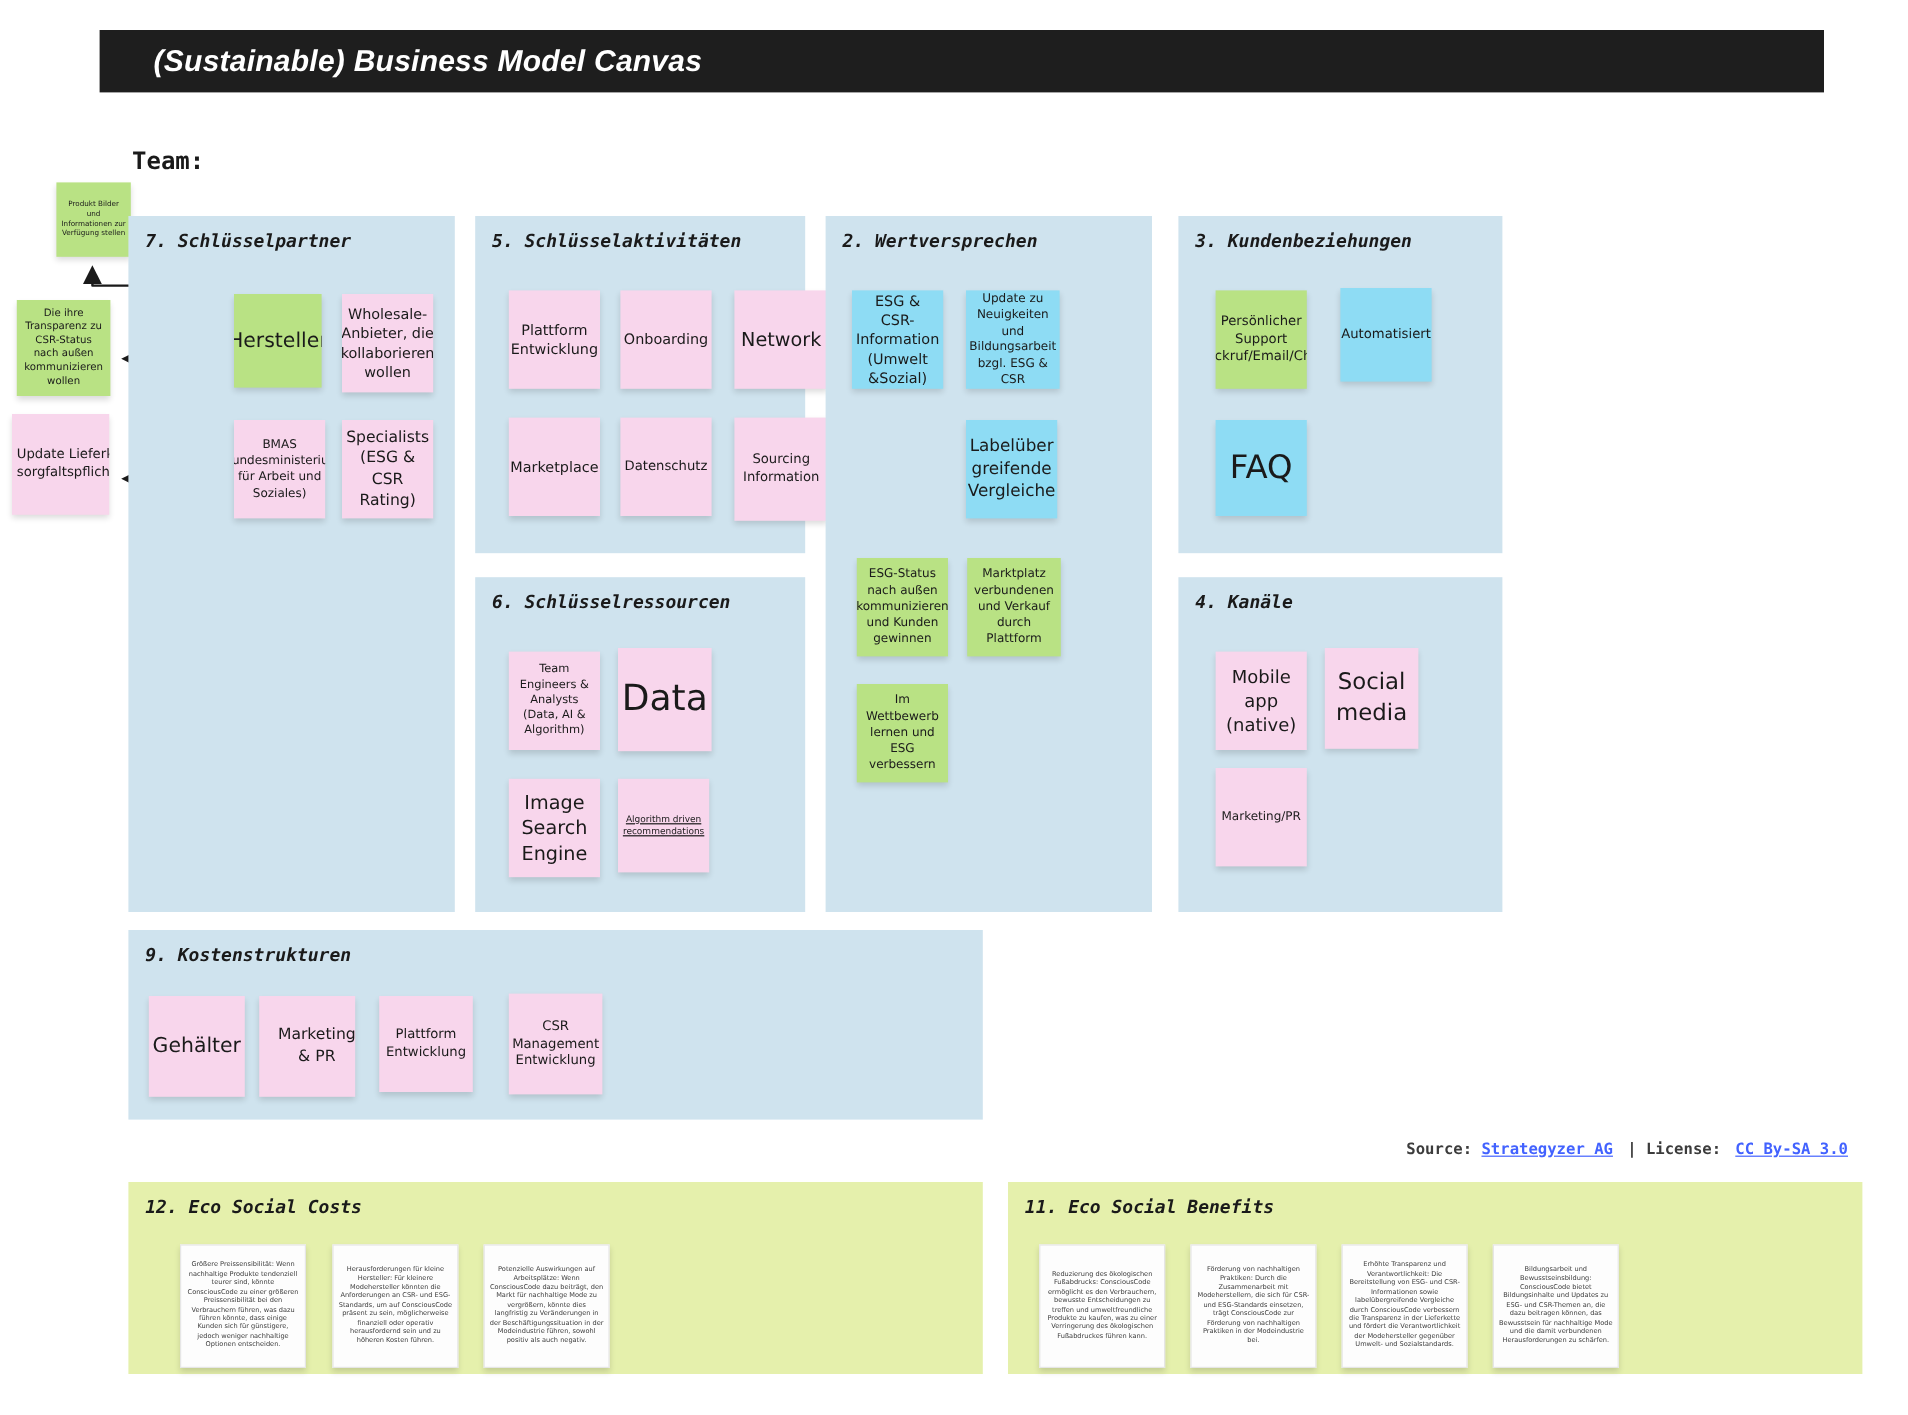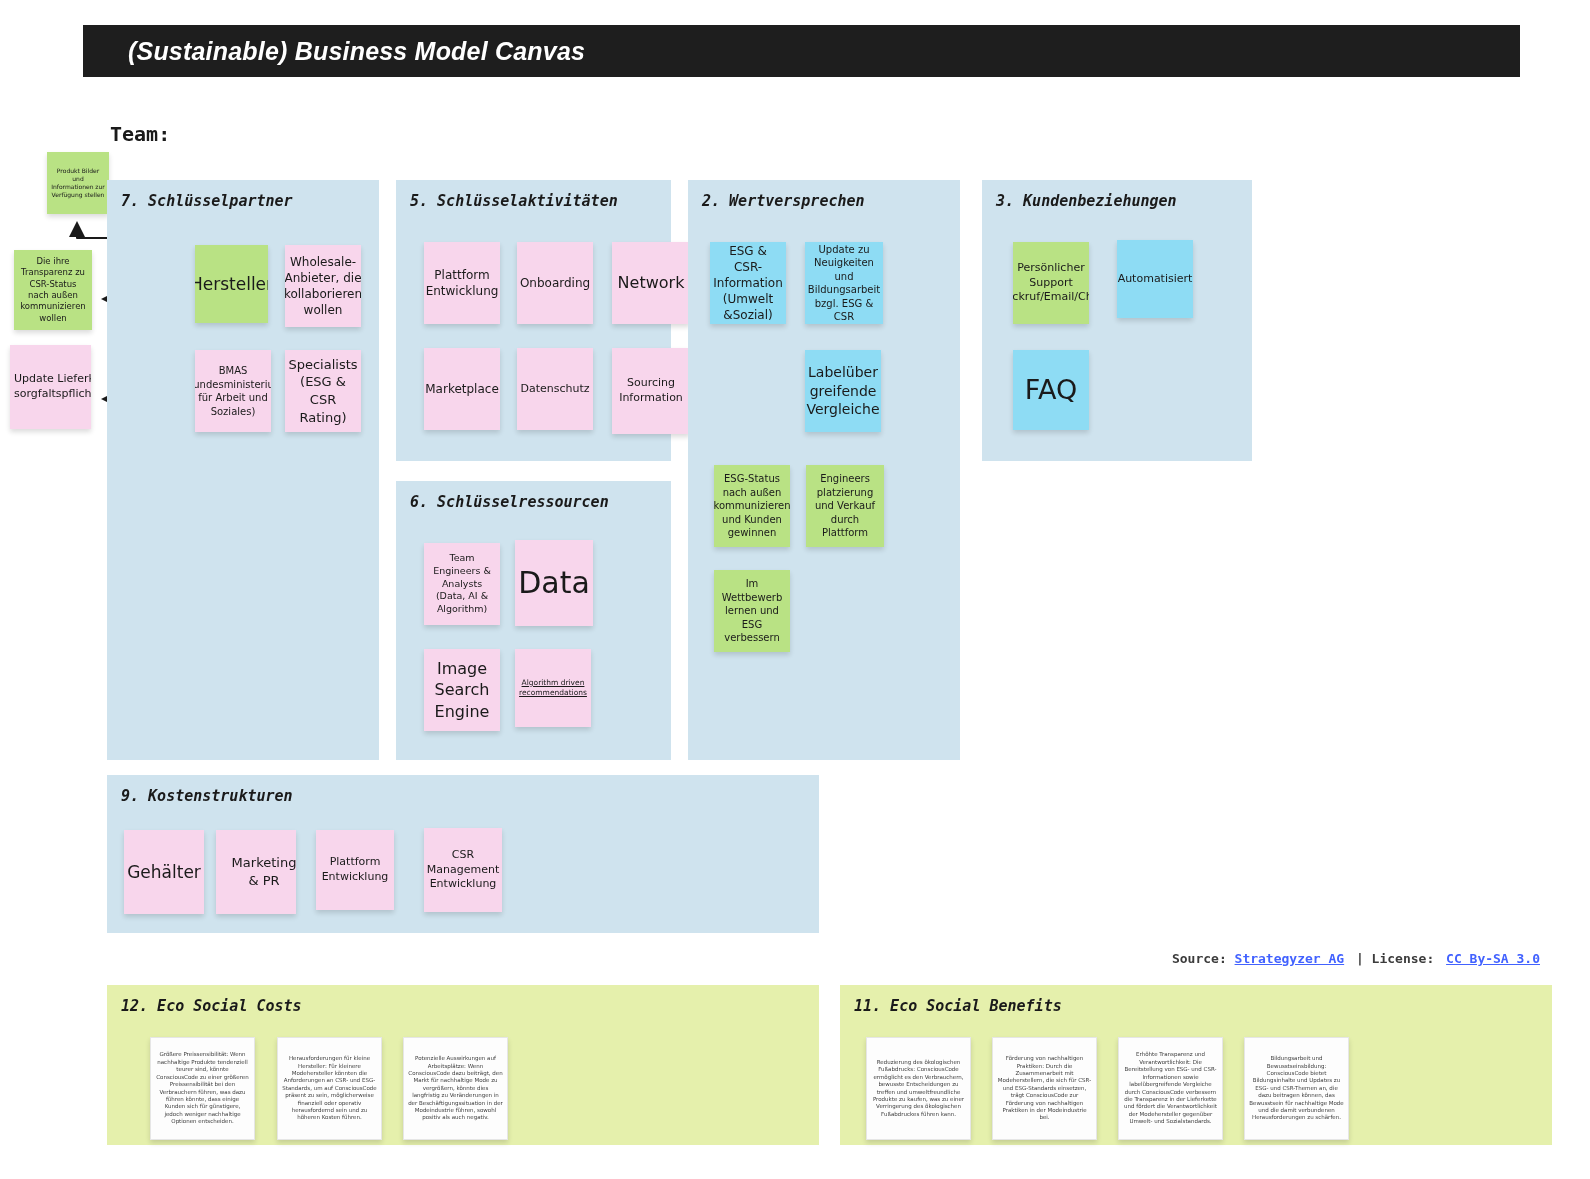--- a/index.html
+++ b/index.html
@@ -90,31 +90,37 @@
     <div class="note pink" style="left:28px;top:168px;width:76px;height:82px;font-size:16px;">Image Search Engine</div>
     <div class="note pink" style="left:119px;top:168px;width:76px;height:78px;font-size:7.5px;text-decoration:underline;">Algorithm driven recommendations</div>
   </div>
 
   <div class="block" style="left:688px;top:180px;width:272px;height:580px;">
     <h2>2. Wertversprechen</h2>
     <div class="note blue" style="left:22px;top:62px;width:76px;height:82px;font-size:12px;">ESG &amp; CSR-Information (Umwelt &amp;Sozial)</div>
     <div class="note blue" style="left:117px;top:62px;width:78px;height:82px;font-size:10px;">Update zu Neuigkeiten und Bildungsarbeit bzgl. ESG &amp; CSR</div>
     <div class="note blue" style="left:117px;top:170px;width:76px;height:82px;font-size:14px;">Labelüber greifende Vergleiche</div>
     <div class="note green" style="left:26px;top:285px;width:76px;height:82px;font-size:10px;">ESG-Status nach außen kommunizieren und Kunden gewinnen</div>
-    <div class="note green" style="left:118px;top:285px;width:78px;height:82px;font-size:10px;">Engineers platzierung und Verkauf durch Plattform</div>
+    <div class="note green" style="left:118px;top:285px;width:78px;height:82px;font-size:10px;">Marktplatz verbundenen und Verkauf durch Plattform</div>
     <div class="note green" style="left:26px;top:390px;width:76px;height:82px;font-size:10px;">Im Wettbewerb lernen und ESG verbessern</div>
   </div>
 
   <div class="block" style="left:982px;top:180px;width:270px;height:281px;">
     <h2>3. Kundenbeziehungen</h2>
     <div class="note green" style="left:31px;top:62px;width:76px;height:82px;font-size:11px;">Persönlicher Support (Rückruf/Email/Chat)</div>
     <div class="note blue" style="left:135px;top:60px;width:76px;height:78px;font-size:11px;">Automatisiert</div>
     <div class="note blue" style="left:31px;top:170px;width:76px;height:80px;font-size:27px;">FAQ</div>
   </div>
 
+  <div class="block" style="left:982px;top:481px;width:270px;height:279px;">
+    <h2>4. Kanäle</h2>
+    <div class="note pink" style="left:31px;top:62px;width:76px;height:82px;font-size:15px;">Mobile app (native)</div>
+    <div class="note pink" style="left:122px;top:59px;width:78px;height:84px;font-size:19px;">Social media</div>
+    <div class="note pink" style="left:31px;top:159px;width:76px;height:82px;font-size:10px;">Marketing/PR</div>
+  </div>
 
 
   <div class="block" style="left:107px;top:775px;width:712px;height:158px;">
     <h2>9. Kostenstrukturen</h2>
     <div class="note pink" style="left:17px;top:55px;width:80px;height:84px;font-size:17px;">Gehälter</div>
     <div class="note pink" style="left:109px;top:55px;width:80px;height:84px;font-size:13px;padding-left:20px;">Marketing &amp; PR</div>
     <div class="note pink" style="left:209px;top:55px;width:78px;height:80px;font-size:11px;">Plattform Entwicklung</div>
     <div class="note pink" style="left:317px;top:53px;width:78px;height:84px;font-size:11px;">CSR Management Entwicklung</div>
   </div>
 

